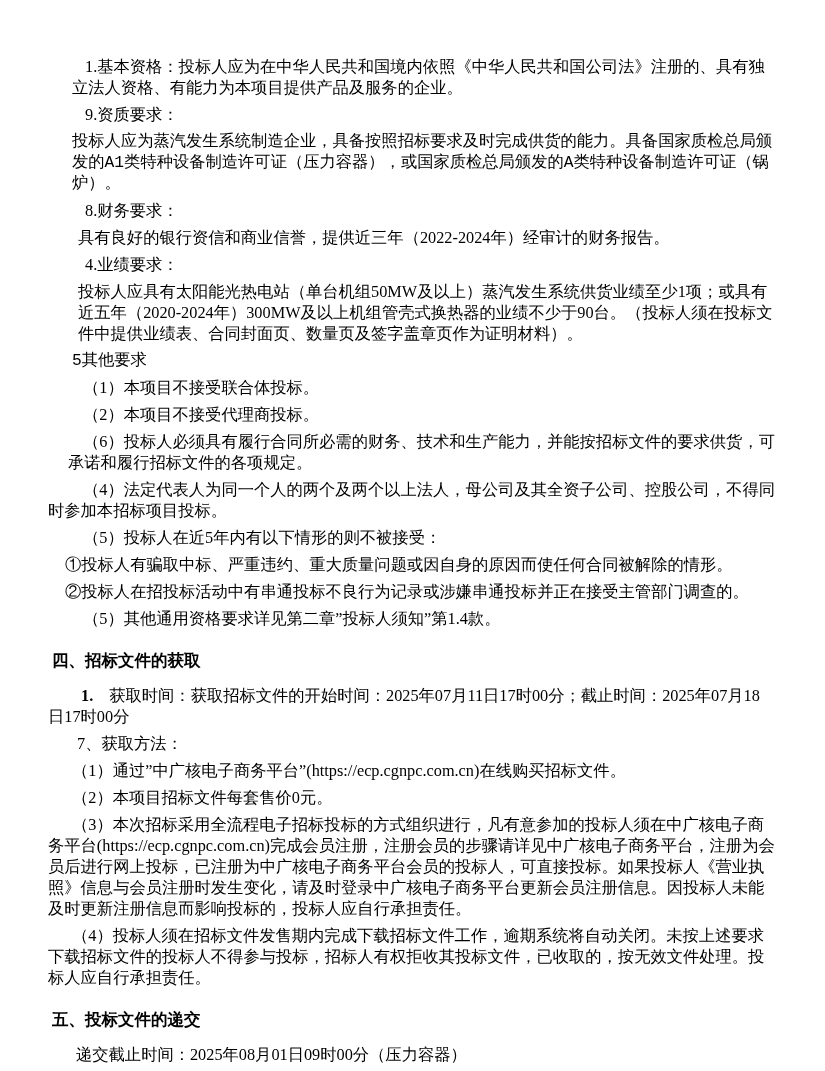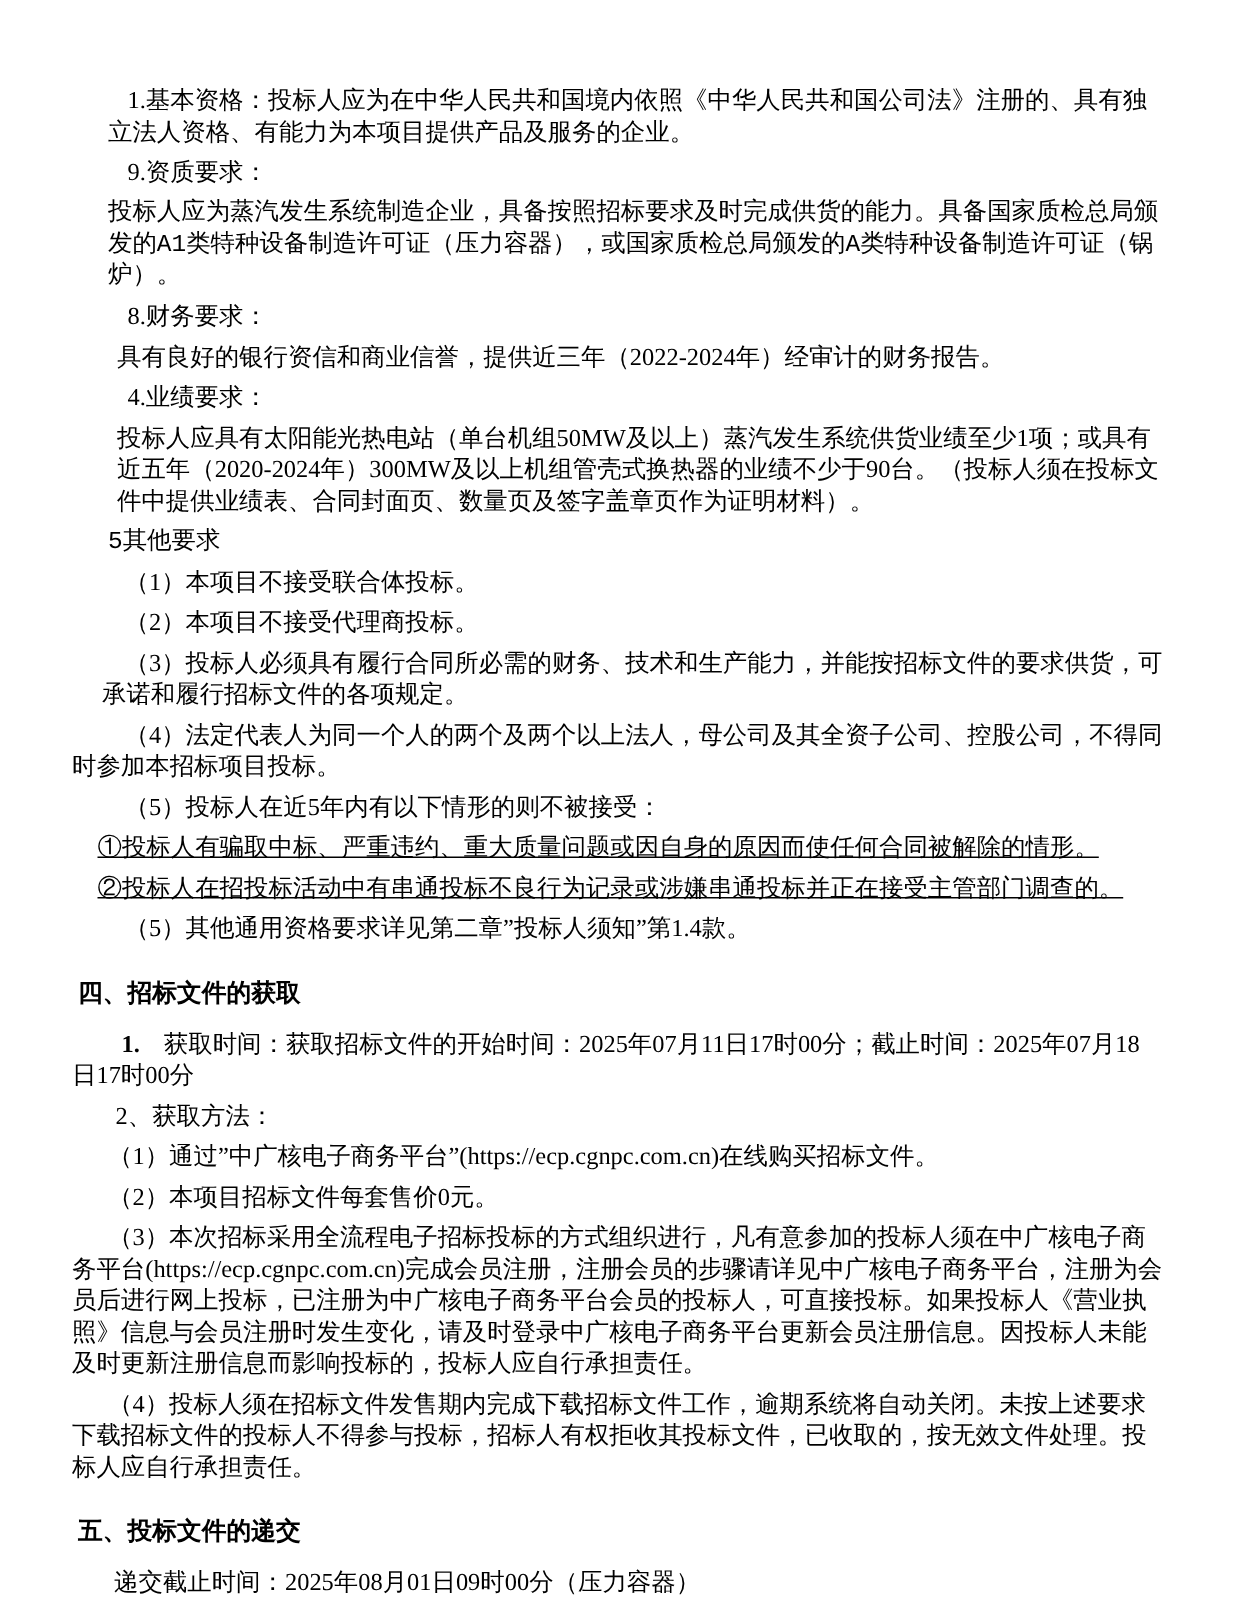--- a/index.html
+++ b/index.html
@@ -9,34 +9,34 @@
     box-sizing:border-box;
     padding:50px 50px 40px 48px;
     background:#ffffff;
     color:#000000;
     font-family:"Liberation Serif","DejaVu Serif",serif;
     font-size:16.3px;
     line-height:21px;
   }
   .page p { margin:6px 0; }
   .sec-heading {
-    font-family:Liberation Serif, serif;
+    font-family:Liberation Mono, monospace;
     font-weight:bold;
     font-size:16.5px;
     line-height:22px;
     margin:22px 0 12px 4px;
   }
   
   .num-item      { padding-left:24px; text-indent:13px; }  
   .body-24       { padding-left:24px;font-family:Liberation Mono, monospace; }                    
   .body-30       { padding-left:30px; }                    
   .paren-item    { padding-left:35px; }                    
   .paren-hang    { padding-left:20px; text-indent:15px; }  
   .paren-hang0   { padding-left:0;    text-indent:35px; }  
-  .circ-item     { padding-left:17px;text-decoration:underline; }                    
+  .circ-item     { padding-left:17px; }                    
   .s4-first      { text-indent:33px; }                     
   .s4-first b    { font-weight:bold; margin-right:16px; }
   .s4-sub        { padding-left:29px; }                    
   .s4-paren      { padding-left:24px; }                    
   .s4-paren-hang { text-indent:24px;font-family:Liberation Serif, serif; }                     
   .s5-p          { padding-left:28px; }                    
 </style>
 </head>
 <body>
 
@@ -45,30 +45,30 @@
   <p class="num-item">1.基本资格：投标人应为在中华人民共和国境内依照《中华人民共和国公司法》注册的、具有独立法人资格、有能力为本项目提供产品及服务的企业。</p>
   <p class="num-item">9.资质要求：</p>
   <p class="body-24">投标人应为蒸汽发生系统制造企业，具备按照招标要求及时完成供货的能力。具备国家质检总局颁发的A1类特种设备制造许可证（压力容器），或国家质检总局颁发的A类特种设备制造许可证（锅炉）。</p>
   <p class="num-item">8.财务要求：</p>
   <p class="body-30">具有良好的银行资信和商业信誉，提供近三年（2022-2024年）经审计的财务报告。</p>
   <p class="num-item">4.业绩要求：</p>
   <p class="body-30">投标人应具有太阳能光热电站（单台机组50MW及以上）蒸汽发生系统供货业绩至少1项；或具有近五年（2020-2024年）300MW及以上机组管壳式换热器的业绩不少于90台。（投标人须在投标文件中提供业绩表、合同封面页、数量页及签字盖章页作为证明材料）。</p>
   <p class="body-24">5其他要求</p>
   <p class="paren-item">（1）本项目不接受联合体投标。</p>
   <p class="paren-item">（2）本项目不接受代理商投标。</p>
-  <p class="paren-hang">（3）投标人必须具有履行合同所必需的财务、技术和生产能力，并能按招标文件的要求供货，可承诺和履行招标文件的各项规定。</p>
+  <p class="paren-hang">（6）投标人必须具有履行合同所必需的财务、技术和生产能力，并能按招标文件的要求供货，可承诺和履行招标文件的各项规定。</p>
   <p class="paren-hang0">（4）法定代表人为同一个人的两个及两个以上法人，母公司及其全资子公司、控股公司，不得同时参加本招标项目投标。</p>
   <p class="paren-item">（5）投标人在近5年内有以下情形的则不被接受：</p>
   <p class="circ-item">①投标人有骗取中标、严重违约、重大质量问题或因自身的原因而使任何合同被解除的情形。</p>
   <p class="circ-item">②投标人在招投标活动中有串通投标不良行为记录或涉嫌串通投标并正在接受主管部门调查的。</p>
   <p class="paren-item">（5）其他通用资格要求详见第二章”投标人须知”第1.4款。</p>
 
   <div class="sec-heading">四、招标文件的获取</div>
   <p class="s4-first"><b>1.</b><span>获取时间：获取招标文件的开始时间：2025年07月11日17时00分；截止时间：2025年07月18日17时00分</span></p>
-  <p class="s4-sub">2、获取方法：</p>
+  <p class="s4-sub">7、获取方法：</p>
   <p class="s4-paren">（1）通过”中广核电子商务平台”(https://ecp.cgnpc.com.cn)在线购买招标文件。</p>
   <p class="s4-paren">（2）本项目招标文件每套售价0元。</p>
   <p class="s4-paren-hang">（3）本次招标采用全流程电子招标投标的方式组织进行，凡有意参加的投标人须在中广核电子商务平台(https://ecp.cgnpc.com.cn)完成会员注册，注册会员的步骤请详见中广核电子商务平台，注册为会员后进行网上投标，已注册为中广核电子商务平台会员的投标人，可直接投标。如果投标人《营业执照》信息与会员注册时发生变化，请及时登录中广核电子商务平台更新会员注册信息。因投标人未能及时更新注册信息而影响投标的，投标人应自行承担责任。</p>
   <p class="s4-paren-hang">（4）投标人须在招标文件发售期内完成下载招标文件工作，逾期系统将自动关闭。未按上述要求下载招标文件的投标人不得参与投标，招标人有权拒收其投标文件，已收取的，按无效文件处理。投标人应自行承担责任。</p>
 
   <div class="sec-heading">五、投标文件的递交</div>
   <p class="s5-p">递交截止时间：2025年08月01日09时00分（压力容器）</p>
 
 </div>
 

